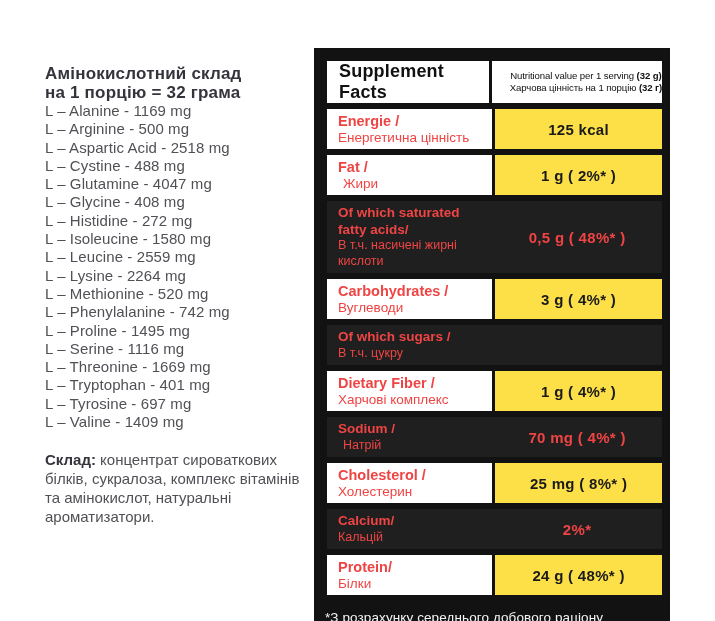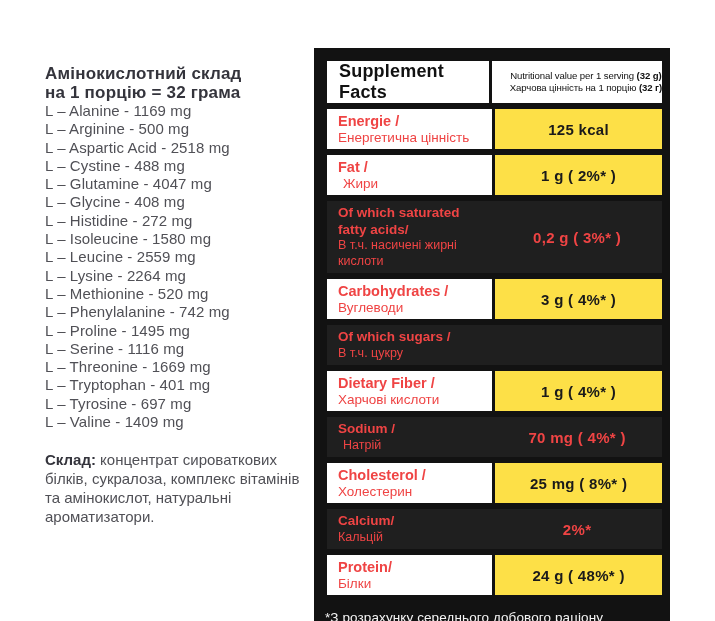--- a/index.html
+++ b/index.html
@@ -116,42 +116,42 @@
           <span class="uk">Жири</span>
     </div>
     <div class="value-cell">1 g ( 2%* )</div>
   </div>
 
   <div class="fact-row dark two-line">
     <div class="label-cell">
       <span class="en">Of which saturated fatty acids/</span>
           <span class="uk">В т.ч. насичені жирні кислоти</span>
     </div>
-    <div class="value-cell">0,2 g ( 3%* )</div>
+    <div class="value-cell">0,5 g ( 48%* )</div>
   </div>
 
   <div class="fact-row light two-line">
     <div class="label-cell">
       <span class="en">Carbohydrates /</span>
           <span class="uk">Вуглеводи</span>
     </div>
     <div class="value-cell">3 g ( 4%* )</div>
   </div>
 
   <div class="fact-row dark two-line">
     <div class="label-cell">
       <span class="en">Of which sugars /</span>
           <span class="uk">В т.ч. цукру</span>
     </div>
   </div>
 
   <div class="fact-row light two-line">
     <div class="label-cell">
       <span class="en">Dietary Fiber /</span>
-          <span class="uk">Харчові кислоти</span>
+          <span class="uk">Харчові комплекс</span>
     </div>
     <div class="value-cell">1 g ( 4%* )</div>
   </div>
 
   <div class="fact-row dark single">
     <div class="label-cell">
       <span class="en">Sodium /</span>
           <span class="uk">Натрій</span>
     </div>
     <div class="value-cell">70 mg ( 4%* )</div>

